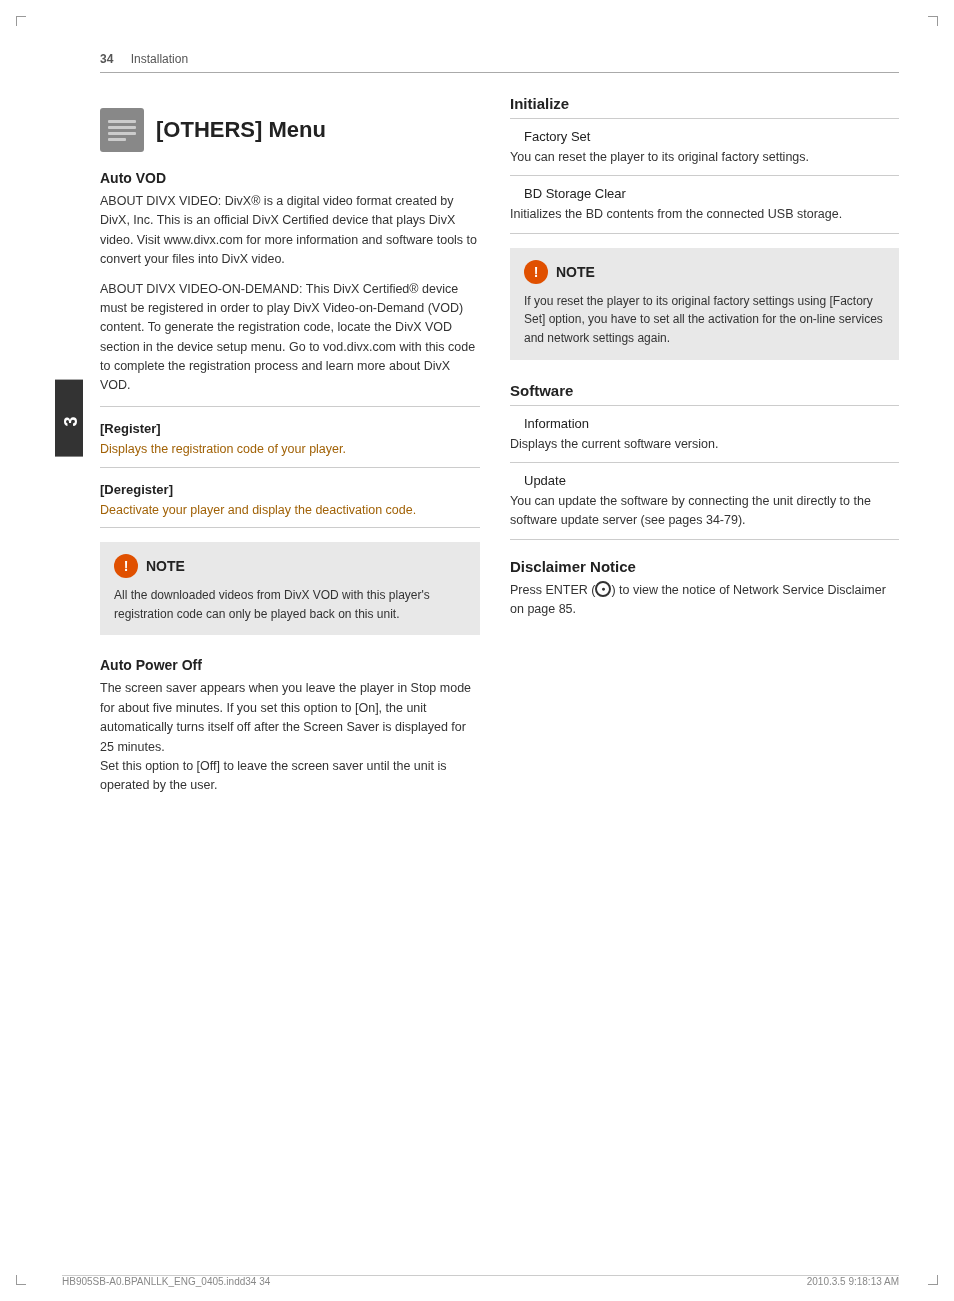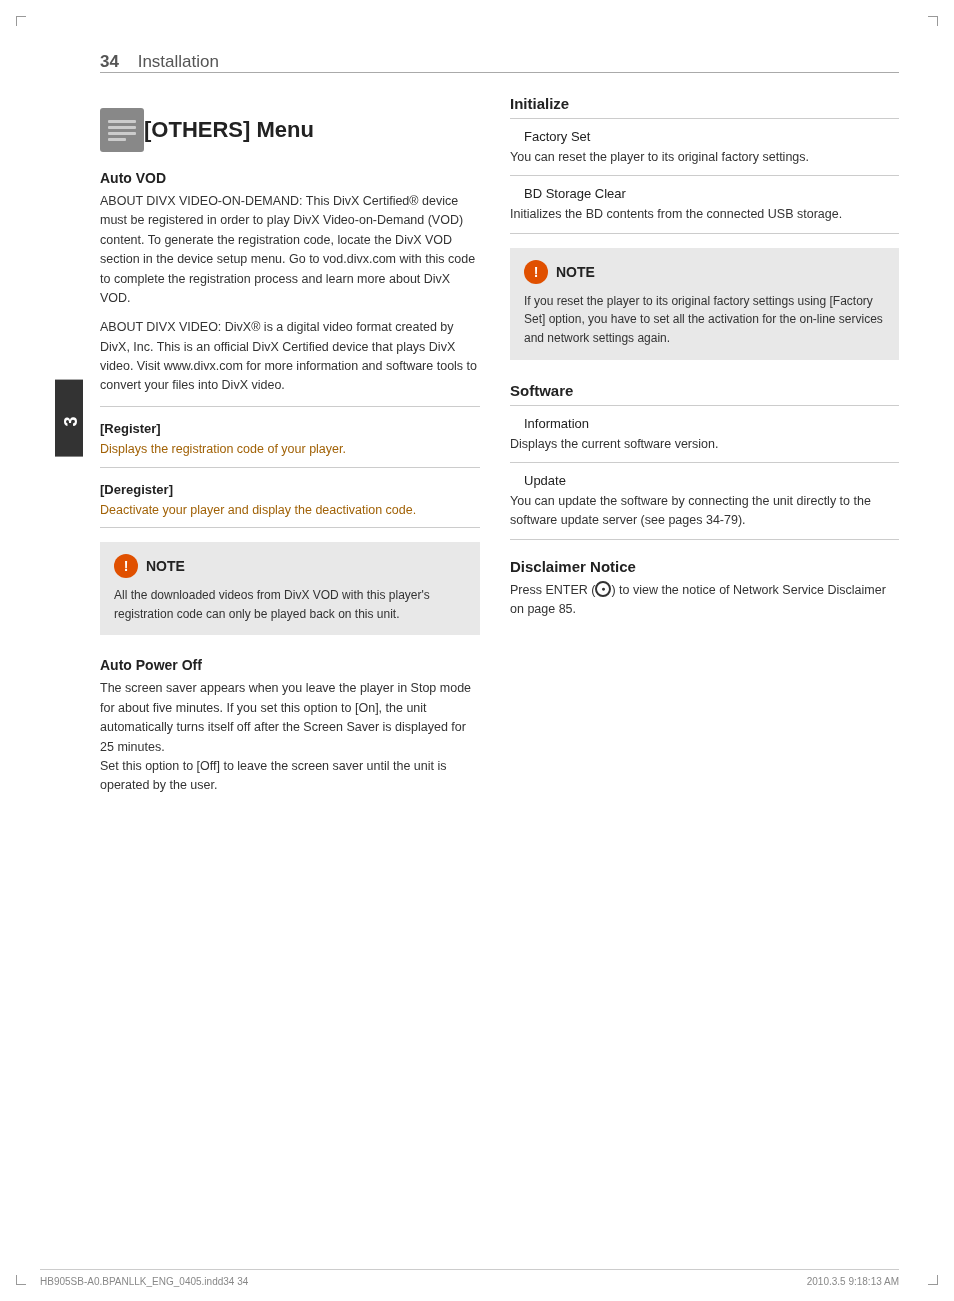--- a/index.html
+++ b/index.html
@@ -19,21 +19,21 @@
       background: #fff;
       position: relative;
       padding: 0;
     }
 
     
     .page-header {
       position: absolute;
       top: 52px;
       left: 100px;
-      font-size: 17px;
+      font-size: 12px;
       color: #555;
     }
     .page-header .page-num {
       font-weight: bold;
       margin-right: 14px;
     }
 
     
     .side-tab {
       position: absolute;
@@ -78,20 +78,21 @@
 
     
     .right-col {
       flex: 1;
     }
 
     
     .section-title-with-icon {
       display: flex;
       align-items: center;
+      gap: 12px;
       margin-bottom: 18px;
       margin-top: 20px;
     }
     .menu-icon {
       width: 44px;
       height: 44px;
       background: #888;
       display: flex;
       align-items: center;
       justify-content: center;
@@ -233,28 +234,27 @@
       left: 50%;
       transform: translate(-50%, -50%);
       font-size: 7px;
       color: #333;
     }
 
     
     .page-footer {
       position: absolute;
       bottom: 14px;
-      left: 40px;
+      left: 62px;
       right: 55px;
       display: flex;
       justify-content: space-between;
       font-size: 10px;
       color: #888;
       border-top: 1px solid #ccc;
-      padding-top: 6px;
       text-align: center;
     }
 
     
     .corner-mark {
       position: absolute;
       width: 10px;
       height: 10px;
       border-color: #999;
       border-style: solid;
@@ -297,22 +297,22 @@
             <rect x="4" y="8" width="28" height="3" rx="1" fill="#ccc"></rect>
             <rect x="4" y="14" width="28" height="3" rx="1" fill="#ccc"></rect>
             <rect x="4" y="20" width="28" height="3" rx="1" fill="#ccc"></rect>
             <rect x="4" y="26" width="18" height="3" rx="1" fill="#ccc"></rect>
           </svg>
         </div>
         <span class="section-main-title">[OTHERS] Menu</span>
       </div>
 
       <div class="subsection-title">Auto VOD</div>
+      <div class="subsection-text">ABOUT DIVX VIDEO: DivX® is a digital video format created by DivX, Inc. This is an official DivX Certified device that plays DivX video. Visit www.divx.com for more information and software tools to convert your files into DivX video.</div>
       <div class="subsection-text">ABOUT DIVX VIDEO-ON-DEMAND: This DivX Certified® device must be registered in order to play DivX Video-on-Demand (VOD) content. To generate the registration code, locate the DivX VOD section in the device setup menu. Go to vod.divx.com with this code to complete the registration process and learn more about DivX VOD.</div>
-      <div class="subsection-text">ABOUT DIVX VIDEO: DivX® is a digital video format created by DivX, Inc. This is an official DivX Certified device that plays DivX video. Visit www.divx.com for more information and software tools to convert your files into DivX video.</div>
 
       <hr class="divider">
       <div class="item-label">[Register]</div>
       <div class="item-text">Displays the registration code of your player.</div>
 
       <hr class="divider">
       <div class="item-label">[Deregister]</div>
       <div class="item-text">Deactivate your player and display the deactivation code.</div>
 
       <hr class="divider">

